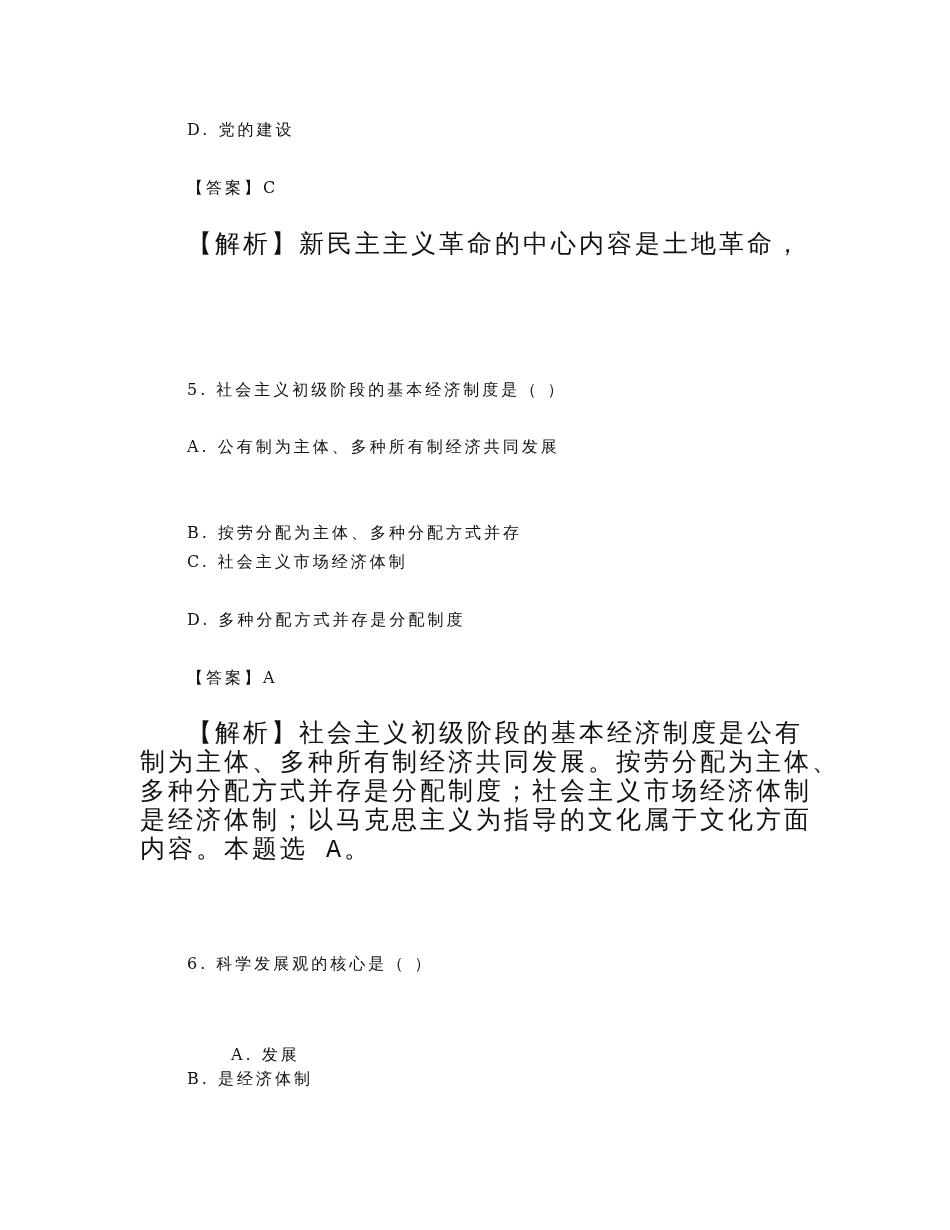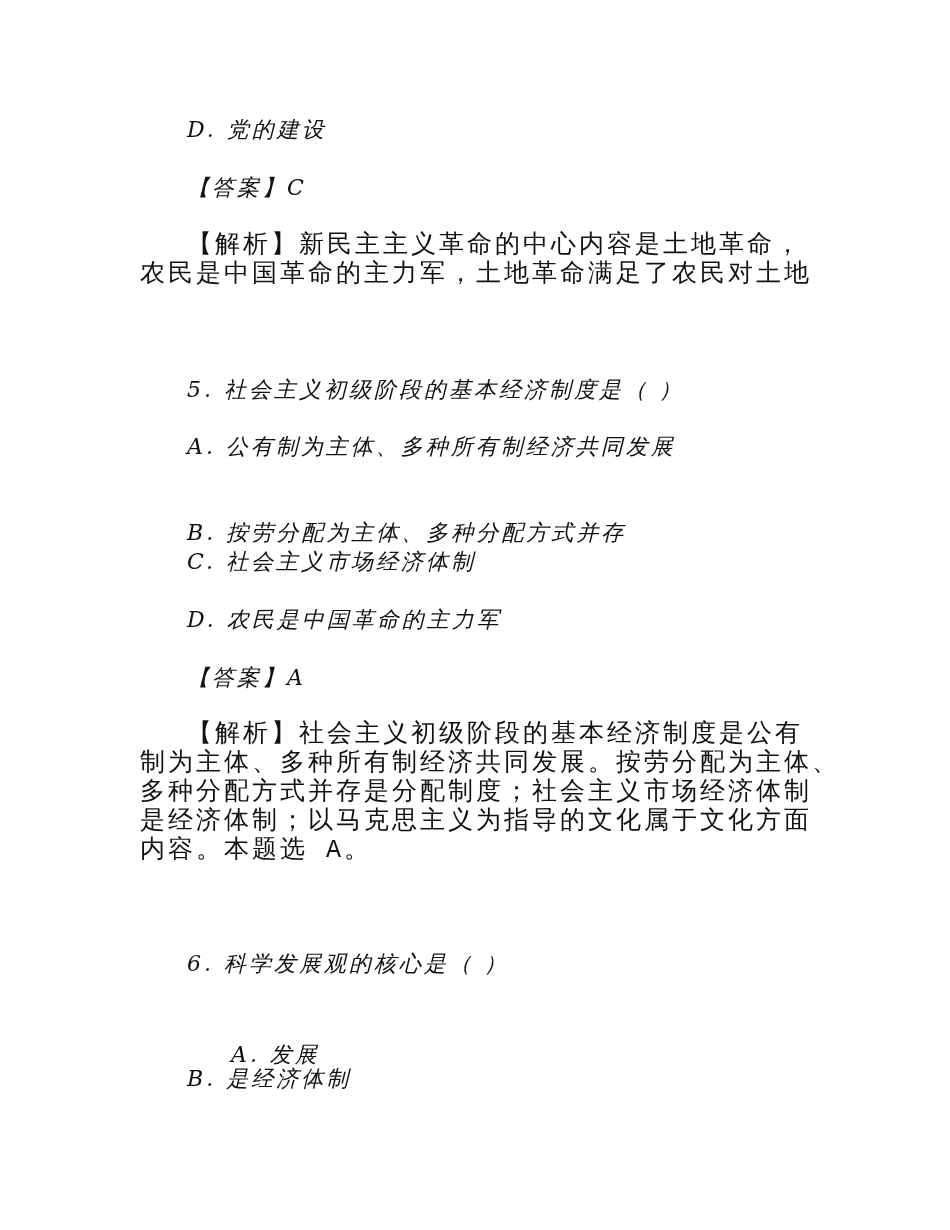--- a/index.html
+++ b/index.html
@@ -1,42 +1,41 @@
 <!DOCTYPE html>
 <html><head>
   <meta charset="utf-8">
   <style>
     html, body { margin: 0; padding: 0; background: #ffffff; }
     body { width: 950px; height: 1230px; position: relative; overflow: hidden;
       font-family: "DejaVu Serif", "Liberation Serif", serif; color: #111111; }
     .page { position: absolute; left: 0; top: 0; width: 950px; height: 1230px; }
-    .line { position: absolute; font-size: 22px; line-height: 30px; white-space: nowrap; letter-spacing: 3px; font-style: italic; }
+    .line { position: absolute; font-size: 16px; line-height: 30px; white-space: nowrap; letter-spacing: 3px; }
     .para { position: absolute; left: 140px; width: 700px; font-size: 25px; line-height: 29px; letter-spacing: 3px; text-indent: 47px; }
     .para-line { display: block; white-space: nowrap; }
     .para-line.first { padding-left: 47px; }
     .para-line { text-indent: 0; font-family: Liberation Mono, monospace; }
   </style>
 </head>
 <body>
 
 <div class="page">
 
   <div class="line" style="left:187px; top:115px;">D.  党的建设</div>
   <div class="line" style="left:187px; top:173px;">【答案】C</div>
 
   <div class="para" style="top:231px; text-indent:0;">
     <span class="para-line first">【解析】新民主主义革命的中心内容是土地革命，</span>
-    <span class="para-line">农民是中国革命的主力军，土地革命满足了农民对土地</span>
   </div>
 
   <div class="line" style="left:187px; top:375px;">5.  社会主义初级阶段的基本经济制度是（    ）</div>
   <div class="line" style="left:187px; top:432px;">A.  公有制为主体、多种所有制经济共同发展</div>
   <div class="line" style="left:187px; top:490px;margin-top:28px;">B.  按劳分配为主体、多种分配方式并存</div>
   <div class="line" style="left:187px; top:547px;">C.  社会主义市场经济体制</div>
-  <div class="line" style="left:187px; top:605px;">D.  农民是中国革命的主力军</div>
+  <div class="line" style="left:187px; top:605px;">D.  多种分配方式并存是分配制度</div>
   <div class="line" style="left:187px; top:663px;">【答案】A</div>
 
   <div class="para" style="top:720px; text-indent:0;">
     <span class="para-line first">【解析】社会主义初级阶段的基本经济制度是公有</span>
     <span class="para-line">制为主体、多种所有制经济共同发展。按劳分配为主体、</span>
     <span class="para-line">多种分配方式并存是分配制度；社会主义市场经济体制</span>
     <span class="para-line">是经济体制；以马克思主义为指导的文化属于文化方面</span>
     <span class="para-line">内容。本题选 A。</span>
   </div>
 

